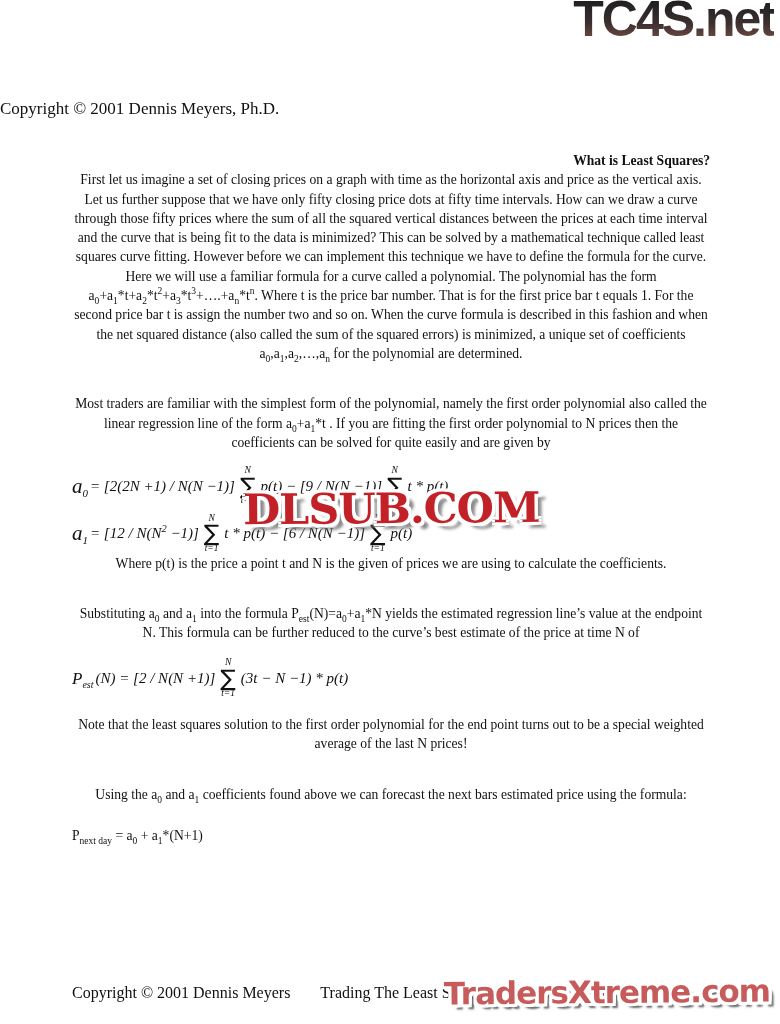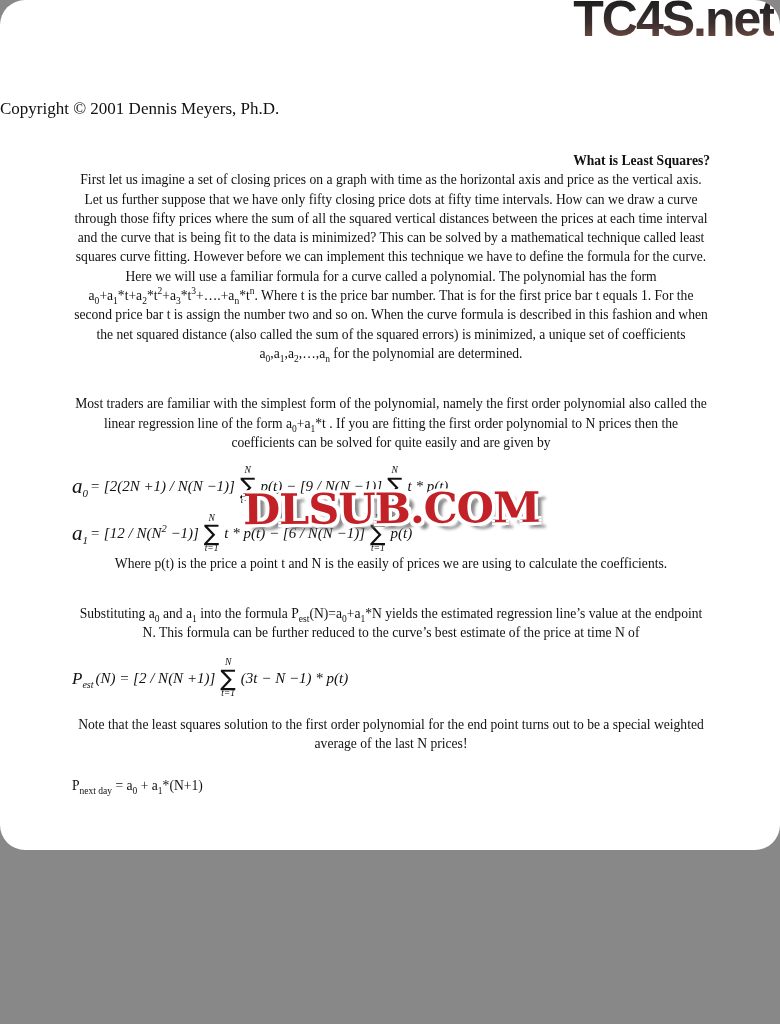--- a/index.html
+++ b/index.html
@@ -1,24 +1,23 @@
 <!DOCTYPE html>
 <html><head>
 <meta charset="utf-8">
 <style>
   html,body{margin:0;padding:0;background:#888;}
   .page{
     position:relative;
-    width:780px;height:850px;
+    width:780px;height:1024px;
     margin:0 auto;
     background:#ffffff;
     font-family:"Liberation Serif", serif;
     color:#111;
     overflow:hidden;
-    border-radius:25px;
   }
   
   .logo-tc4s{
     position:absolute; top:-10px; right:6px;
     font-family:"Liberation Sans", sans-serif;
     font-weight:bold; font-size:50px; letter-spacing:-2px;
     color:#463634;
     filter:blur(.3px);
   }
   @supports ((background-clip:text) or (-webkit-background-clip:text)){
@@ -140,37 +139,38 @@
       </span>
       <span class="f-txt">t * p(t) − [6 / N(N −1)]</span>
       <span class="f-sum">
         <span class="f-sum-top">N</span>
         <span class="f-sum-mid">∑</span>
         <span class="f-sum-bot">t=1</span>
       </span>
       <span class="f-txt">p(t)</span>
     </div>
 
-    <p class="para">Where p(t) is the price a point t and N is the easily of prices we are using to calculate the coefficients.</p>
+    <p class="para">Where p(t) is the price a point t and N is the given of prices we are using to calculate the coefficients.</p>
 
     <p class="para">Substituting a<sub>0</sub> and a<sub>1</sub> into the formula P<sub>est</sub>(N)=a<sub>0</sub>+a<sub>1</sub>*N yields the estimated regression line’s value at the endpoint N.  This formula can be further reduced to the curve’s best estimate of the price at time N of</p>
 
     <div class="formula" style="margin-top:16px">
       <span class="f-lhs"><span class="f-var" style="font-size:17px">P</span><sub style="font-size:10px">est</sub></span>
       <span class="f-txt">(N) = [2 / N(N +1)]</span>
       <span class="f-sum">
         <span class="f-sum-top">N</span>
         <span class="f-sum-mid">∑</span>
         <span class="f-sum-bot">t=1</span>
       </span>
       <span class="f-txt">(3t − N −1) * p(t)</span>
     </div>
 
     <p class="para" style="margin-top:17px">Note that the least squares solution to the first order polynomial for the end point turns out to be a special weighted average of the last N prices!</p>
 
+    <p class="para">Using the a<sub>0</sub> and a<sub>1</sub> coefficients found above we can forecast the next bars estimated price using the formula:</p>
 
     <div class="p-inline">P<sub>next day</sub> = a<sub>0</sub> + a<sub>1</sub>*(N+1)</div>
 
   </div>
 
   <div class="wm-dlsub">DLSUB.COM</div>
 
   <div class="footer">
     <span>Copyright © 2001 Dennis Meyers</span>
     <span>Trading The Least Squares Curve W</span>

